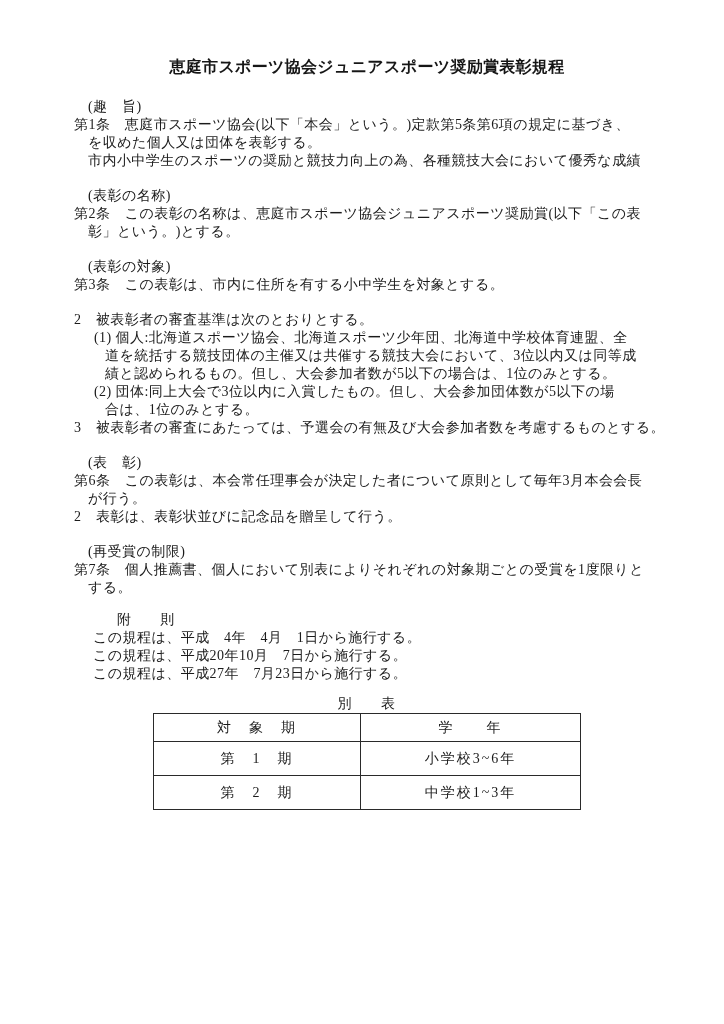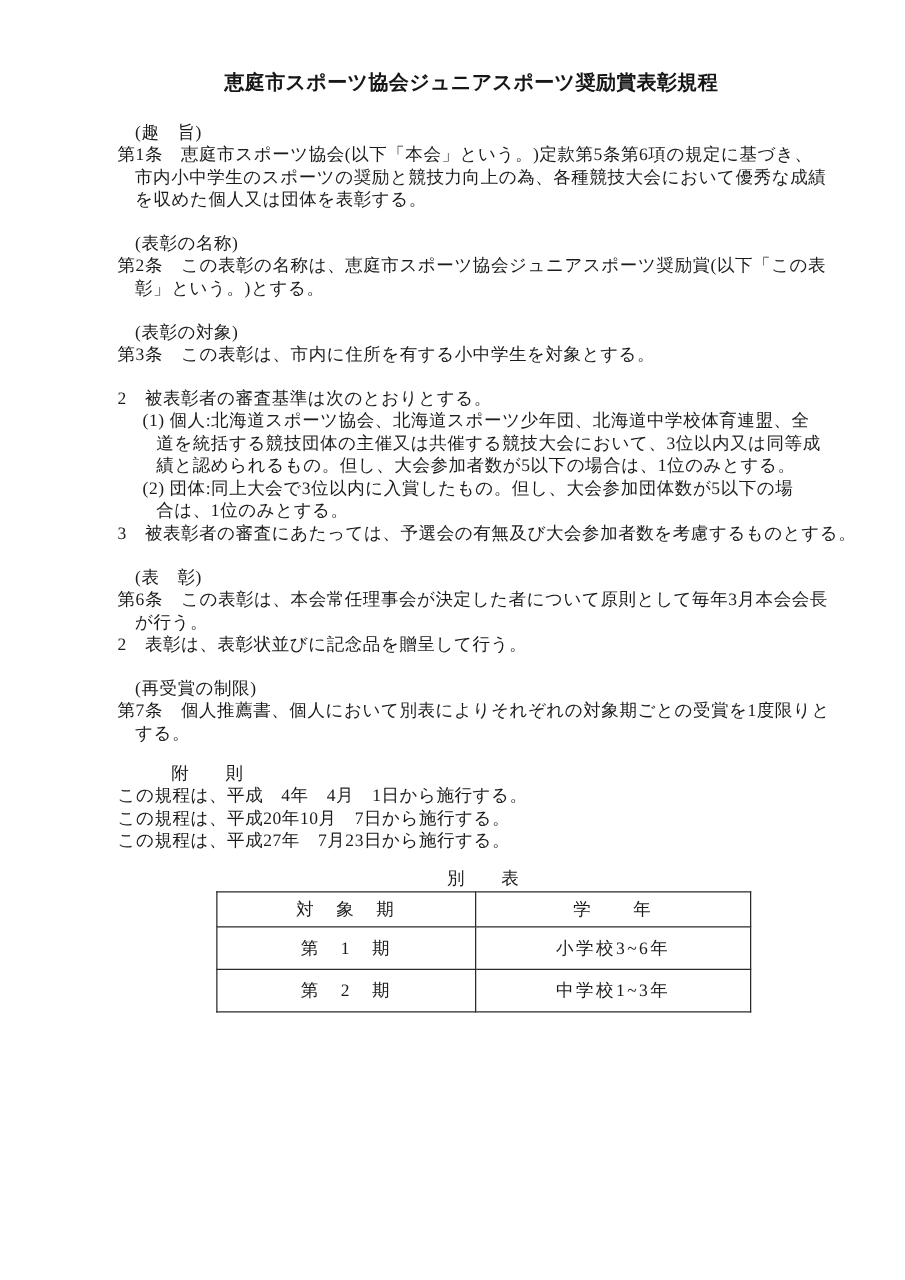--- a/index.html
+++ b/index.html
@@ -9,21 +9,20 @@
   }
   .page {
     position: relative;
     width: 724px;
     height: 848px;
     background: #ffffff;
     color: #1b1b1b;
     font-family: "Liberation Serif", "DejaVu Serif", serif;
     overflow: hidden;
     box-sizing: border-box;
-    padding-left: 20px;
   }
   .content {
     padding: 57px 58px 0 74px;
   }
   .doc-title {
     margin: 0 6px 22px 0;
     font-family: "Liberation Sans", "DejaVu Sans", sans-serif;
     font-weight: bold;
     font-size: 16px;
     line-height: 19px;
@@ -43,21 +42,21 @@
   .ind1 { margin-left: 14px; }
   .ind-item { margin-left: 20px; }
   .ind-item-cont { margin-left: 31px; }
   .form-line {
     display: flex;
     margin-left: 19px;
   }
   .form-label { width: 154px; flex: 0 0 154px; }
   .supplement { margin-top: 14px; }
   .supp-head { margin-left: 43px; }
-  .supp-line { }
+  .supp-line { margin-left: 19px; }
   .appendix { margin-top: 12px; }
   .appendix-label {
     width: 427px;
     margin-left: 79px;
     text-align: center;
     font-size: 14px;
     line-height: 18px;
     letter-spacing: 0.45px;
   }
   table.appendix-table {
@@ -85,22 +84,22 @@
 <body>
 
 <div class="page">
   <div class="content">
 
     <h1 class="doc-title">恵庭市スポーツ協会ジュニアスポーツ奨励賞表彰規程</h1>
 
     <div class="section first">
       <div class="line ind1">(趣　旨)</div>
       <div class="line ind0">第1条　恵庭市スポーツ協会(以下「本会」という。)定款第5条第6項の規定に基づき、</div>
+      <div class="line ind1">を収めた個人又は団体を表彰する。</div>
       <div class="line ind1">市内小中学生のスポーツの奨励と競技力向上の為、各種競技大会において優秀な成績</div>
-      <div class="line ind1">を収めた個人又は団体を表彰する。</div>
     </div>
 
     <div class="section">
       <div class="line ind1">(表彰の名称)</div>
       <div class="line ind0">第2条　この表彰の名称は、恵庭市スポーツ協会ジュニアスポーツ奨励賞(以下「この表</div>
       <div class="line ind1">彰」という。)とする。</div>
     </div>
 
     <div class="section">
       <div class="line ind1">(表彰の対象)</div>

